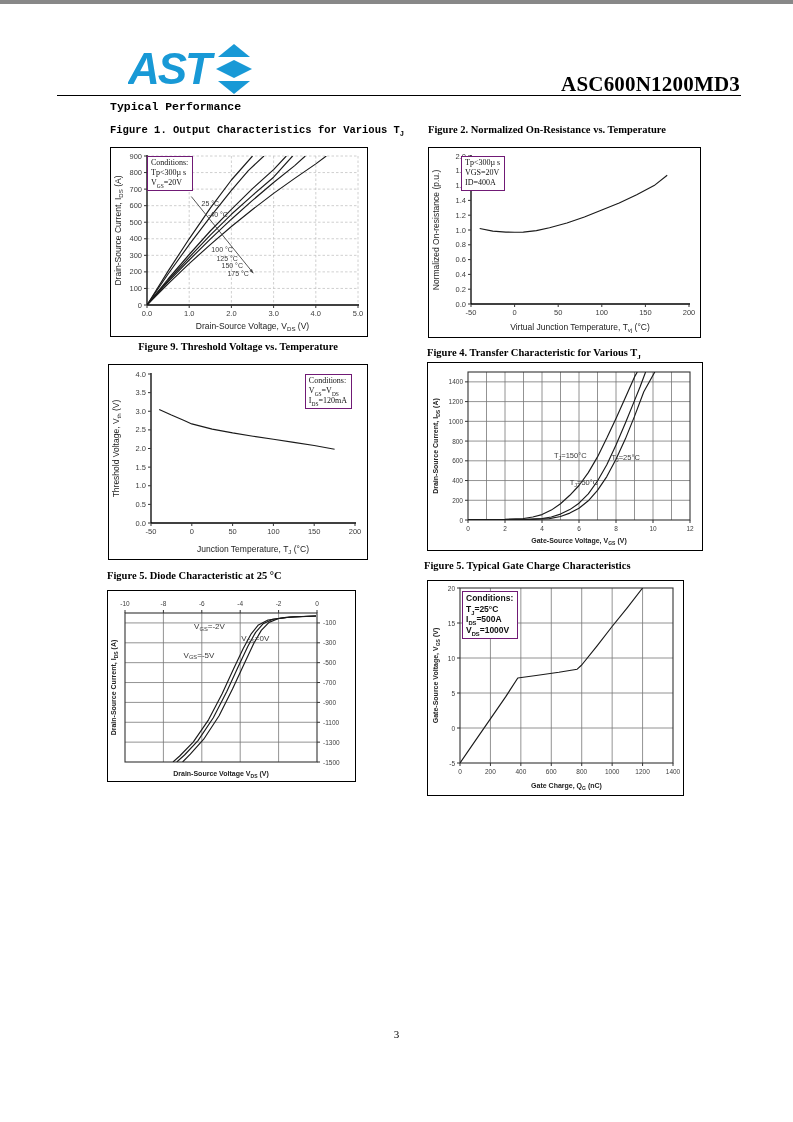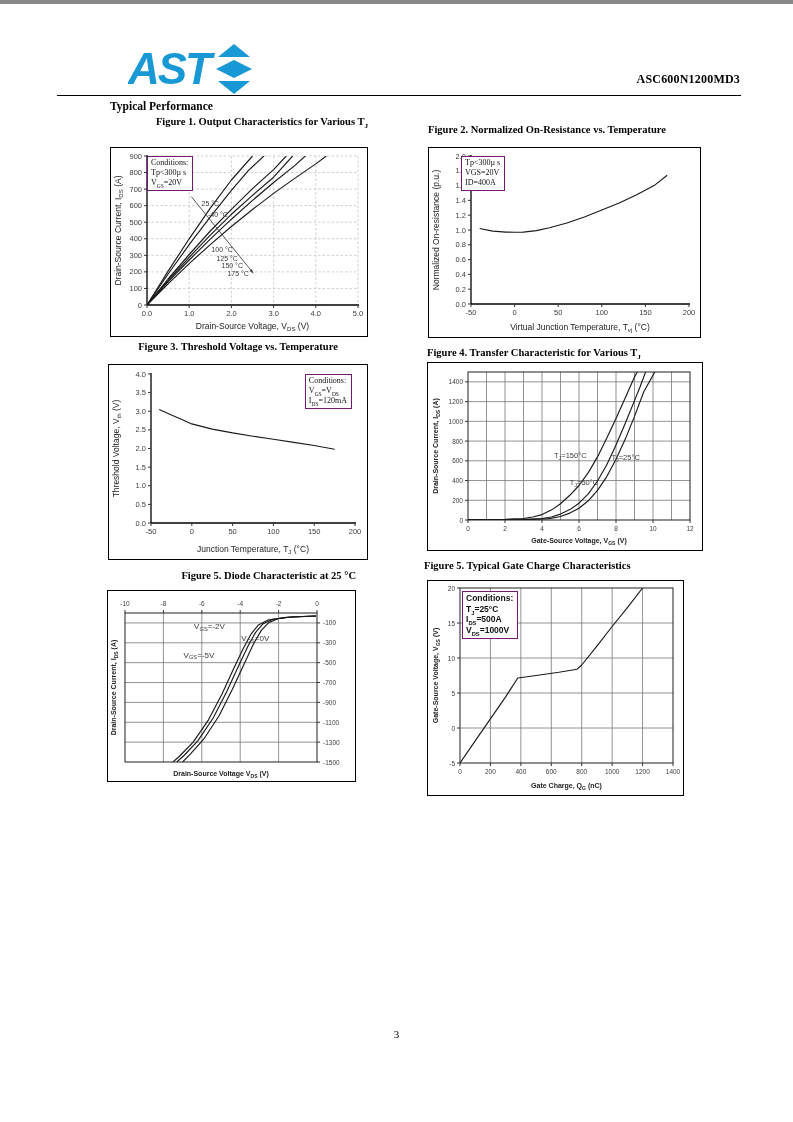--- a/index.html
+++ b/index.html
@@ -1,33 +1,33 @@
 <!DOCTYPE html>
 <html><head>
 <meta charset="utf-8">
 <style>
   html,body{margin:0;padding:0;background:#888;}
   *{box-sizing:border-box;}
   #page{position:relative;width:793px;height:1122px;background:#fff;margin:4px auto;
         font-family:"Liberation Serif",serif;overflow:hidden;padding-left:48px;}
   
   #logo{position:absolute;left:128px;top:38px;width:130px;height:54px;}
-  #part-number{position:absolute;right:53px;top:68px;font-weight:bold;font-size:12px;
+  #part-number{position:absolute;right:53px;top:68px;font-weight:bold;font-size:21px;
                font-family:"Liberation Serif",serif;letter-spacing:0.2px;}
   #header-rule{position:absolute;left:57px;top:91px;width:684px;height:0;
                border-top:1.6px solid #000;}
-  #section-title{position:absolute;left:110px;top:96px;font-weight:bold;font-size:11.5px;}
+  #section-title{position:absolute;left:110px;top:96px;font-weight:bold;font-size:11.5px;font-family:Liberation Mono, monospace;}
   
   .fig-title{position:absolute;font-weight:bold;font-size:10.5px;color:#000;
              font-family:"Liberation Serif",serif;white-space:nowrap;}
-  #t1{left:110px;top:112px;width:258px;text-align:right;}
+  #t1{left:110px;top:120px;width:258px;text-align:left;font-family:Liberation Mono, monospace;}
   #t2{left:428px;top:120px;}
   #t3{left:108px;top:337px;width:260px;text-align:center;}
   #t4{left:427px;top:343px;}
-  #t5{left:107px;top:566px;width:249px;text-align:right;}
+  #t5{left:107px;top:566px;width:249px;text-align:left;}
   #t6{left:424px;top:556px;}
   
   .fig{position:absolute;border:1px solid #000;background:#fff;}
   #fig1{left:110px;top:143px;width:258px;height:190px;}
   #fig2{left:428px;top:143px;width:273px;height:191px;}
   #fig3{left:108px;top:360px;width:260px;height:196px;}
   #fig4{left:427px;top:358px;width:276px;height:189px;}
   #fig5{left:107px;top:586px;width:249px;height:192px;}
   #fig6{left:427px;top:576px;width:257px;height:216px;}
   .fig svg{display:block;}
@@ -54,21 +54,21 @@
       <polygon points="90,39 122,39 106,52" fill="#1899d6"></polygon>
     </g>
   </svg>
 
   <div id="part-number">ASC600N1200MD3</div>
   <div id="header-rule"></div>
   <div id="section-title">Typical Performance</div>
 
   <div id="t1" class="fig-title">Figure 1. Output Characteristics for Various T<sub>J</sub></div>
   <div id="t2" class="fig-title">Figure 2. Normalized On-Resistance vs. Temperature</div>
-  <div id="t3" class="fig-title">Figure 3. Threshold Voltage vs. Temperature</div>
+  <div id="t3" class="fig-title">Figure 9. Threshold Voltage vs. Temperature</div>
   <div id="t4" class="fig-title">Figure 4. Transfer Characteristic for Various T<sub>J</sub></div>
   <div id="t5" class="fig-title">Figure 5. Diode Characteristic at 25 °C</div>
   <div id="t6" class="fig-title">Figure 5. Typical Gate Charge Characteristics</div>
 
   <div id="fig1" class="fig">
       <svg width="256" height="188" viewBox="0 0 256 188">
         <defs>
           <clipPath id="cp0">
             <rect x="36" y="8" width="211" height="149"></rect>
           </clipPath>

